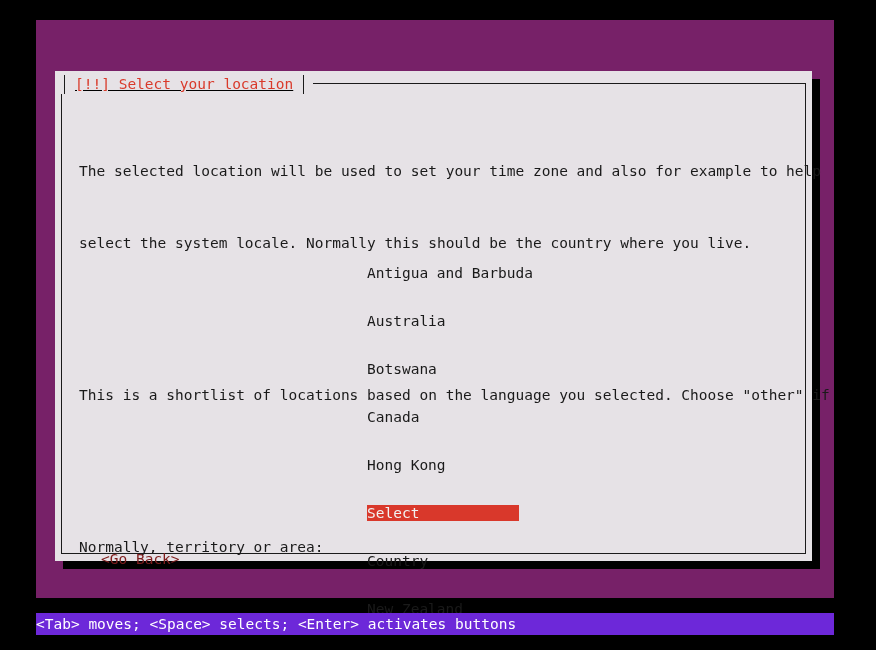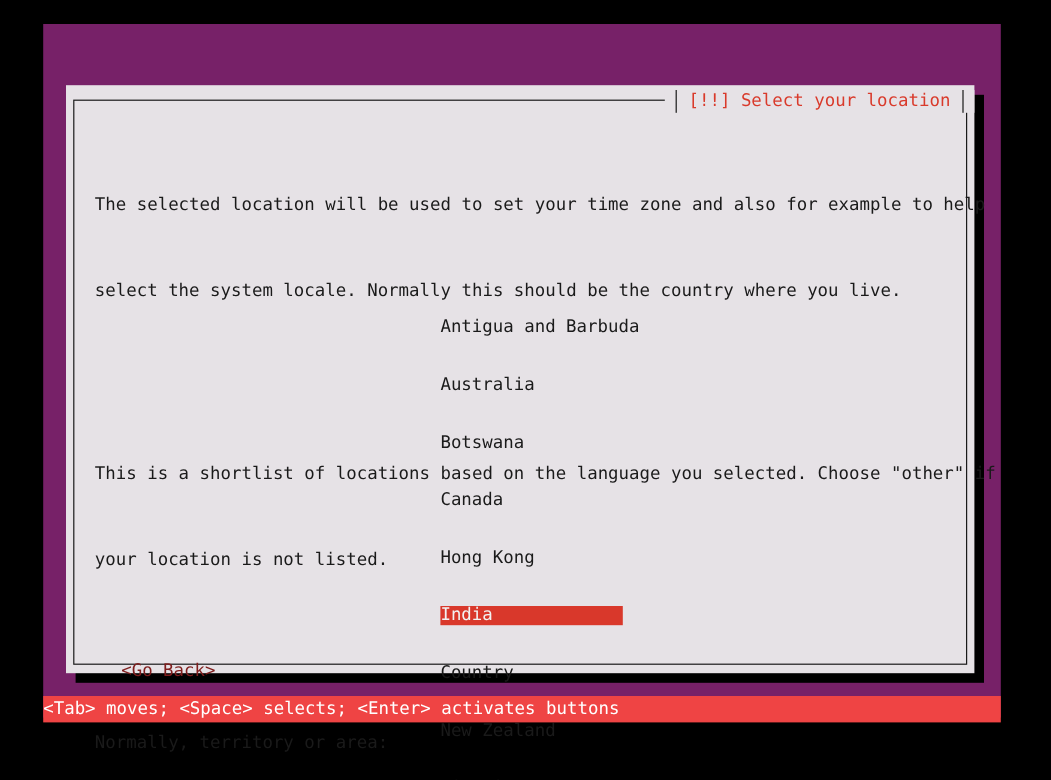--- a/index.html
+++ b/index.html
@@ -65,22 +65,23 @@
 
   
   #title-wrap {
     position: absolute;
     left: 0;
     top: 0;
     width: 757px;
     height: 26px;
     display: flex;
     align-items: center;
-    justify-content: flex-end;
+    justify-content: flex-start;
     pointer-events: none;
+    text-decoration: underline;
   }
   #title-box {
     background: #e6e2e6;
     padding: 0 9px;
     display: flex;
     align-items: center;
     height: 19px;
     line-height: 19px;
   }
   #title-tick-left, #title-tick-right {
@@ -141,24 +142,24 @@
     top: 448px;
     white-space: pre;
     color: #7f1d1d;
     line-height: 16px;
   }
 
   
   #status-bar {
     position: absolute;
     left: 36px;
-    top: 580px;
+    top: 613px;
     width: 798px;
     height: 22px;
-    background: #ef4444;
+    background: #6d28d9;
     color: #ffffff;
     font-size: 14.5px;
     line-height: 22px;
     white-space: pre;
   }
 </style>
 </head>
 <body>
 
 <div id="screen">
@@ -180,33 +181,32 @@
     </div>
 
     <div id="body-content">
 
       <div class="para">The selected location will be used to set your time zone and also for example to help</div>
       <div class="para">select the system locale. Normally this should be the country where you live.</div>
 
       <div class="blank-line"></div>
 
       <div class="para">This is a shortlist of locations based on the language you selected. Choose "other" if</div>
-      <div class="para">your location is not listed.</div>
 
       <div class="blank-line"></div>
 
       <div class="para">Normally, territory or area:</div>
 
       <div id="list-wrap">
         <div class="list-item">Antigua and Barbuda</div>
         <div class="list-item">Australia</div>
         <div class="list-item">Botswana</div>
         <div class="list-item">Canada</div>
         <div class="list-item">Hong Kong</div>
-        <div class="list-item selected">India</div>
+        <div class="list-item selected">Select</div>
         <div class="list-item">Country</div>
         <div class="list-item">New Zealand</div>
         <div class="list-item">Nigeria</div>
         
         
         
         
         
         
         

